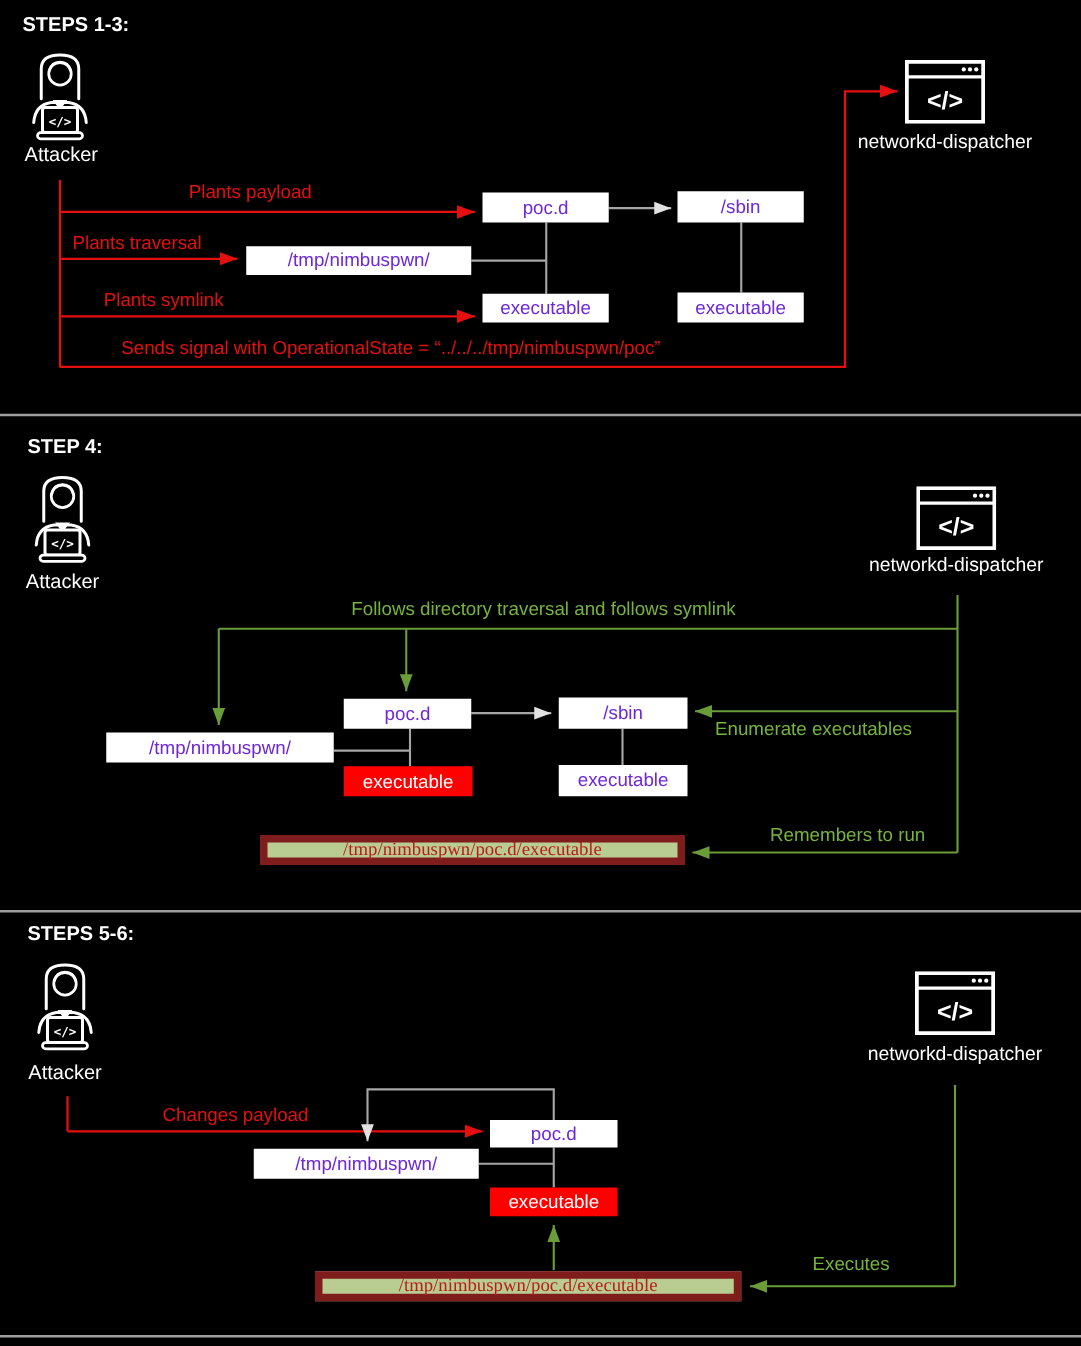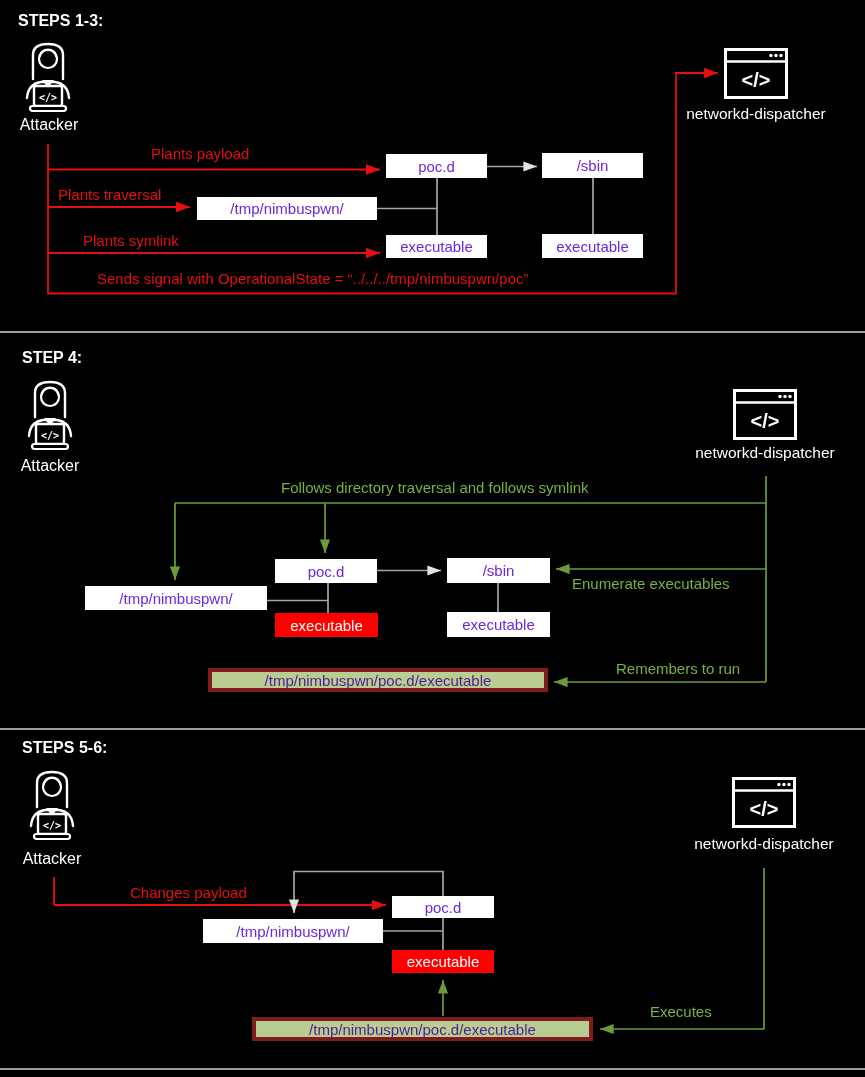--- a/index.html
+++ b/index.html
@@ -11,21 +11,21 @@
   .title{position:absolute;color:#fff;font-size:16px;font-weight:bold;white-space:nowrap;}
   .lbl{position:absolute;font-size:15px;white-space:nowrap;line-height:1;}
   .lbl.red{color:#e50f0f;}
   .lbl.green{color:#77b33f;}
   .actor-label{position:absolute;color:#fff;font-size:16px;white-space:nowrap;text-align:center;}
   .box{
     position:absolute;background:#ffffff;color:#6d28d9;font-size:15px;
     display:flex;align-items:center;justify-content:center;white-space:nowrap;
   }
   .box.redbox{background:#fe0000;color:#ffffff;}
-  .box.greenbar{background:#b9cd92;color:#4c1d95;border:4px solid #7f1d1d;box-sizing:border-box;}
+  .box.greenbar{background:#b9cd92;color:#b91c1c;border:6px solid #7f1d1d;box-sizing:border-box;font-family:Liberation Serif, serif;}
   .iconwrap{position:absolute;}
   svg{display:block;}
   #wires{position:absolute;left:0;top:0;pointer-events:none;}
 </style>
 </head>
 <body>
 
 <div id="stage">
 
   <svg id="wires" width="865" height="1077" viewBox="0 0 865 1077">

